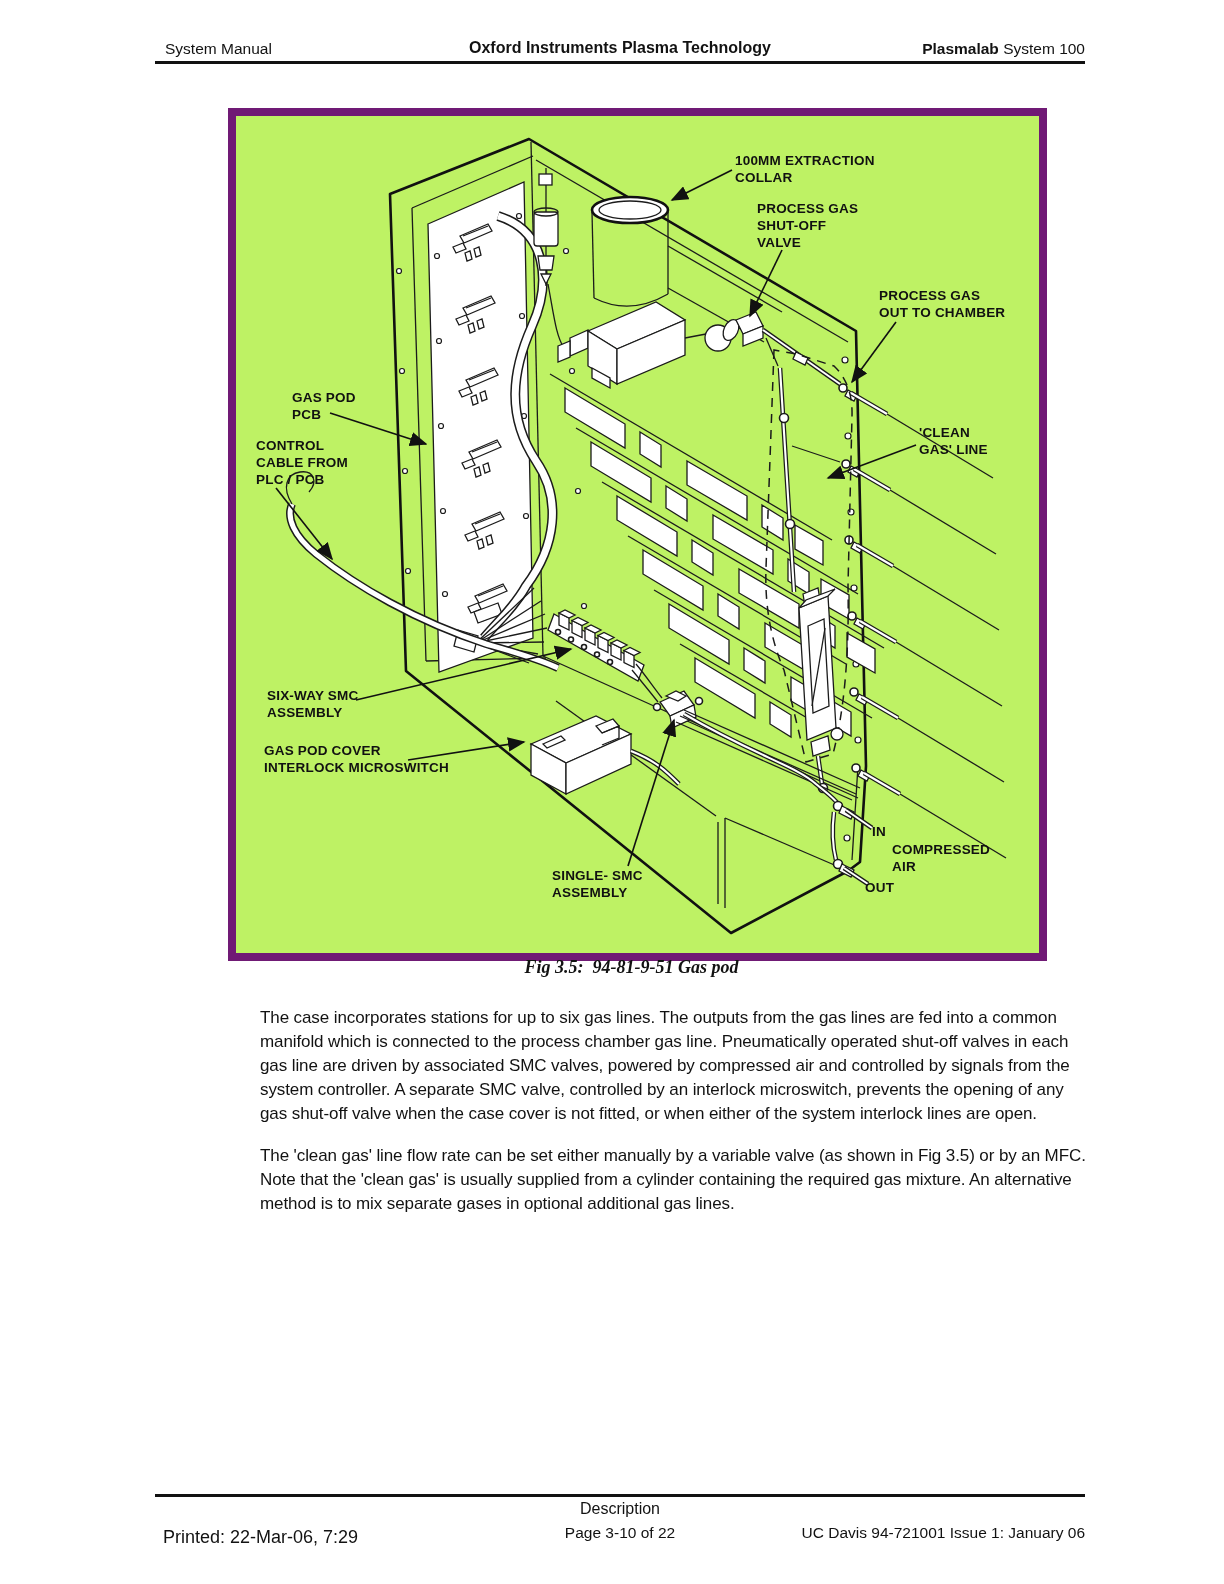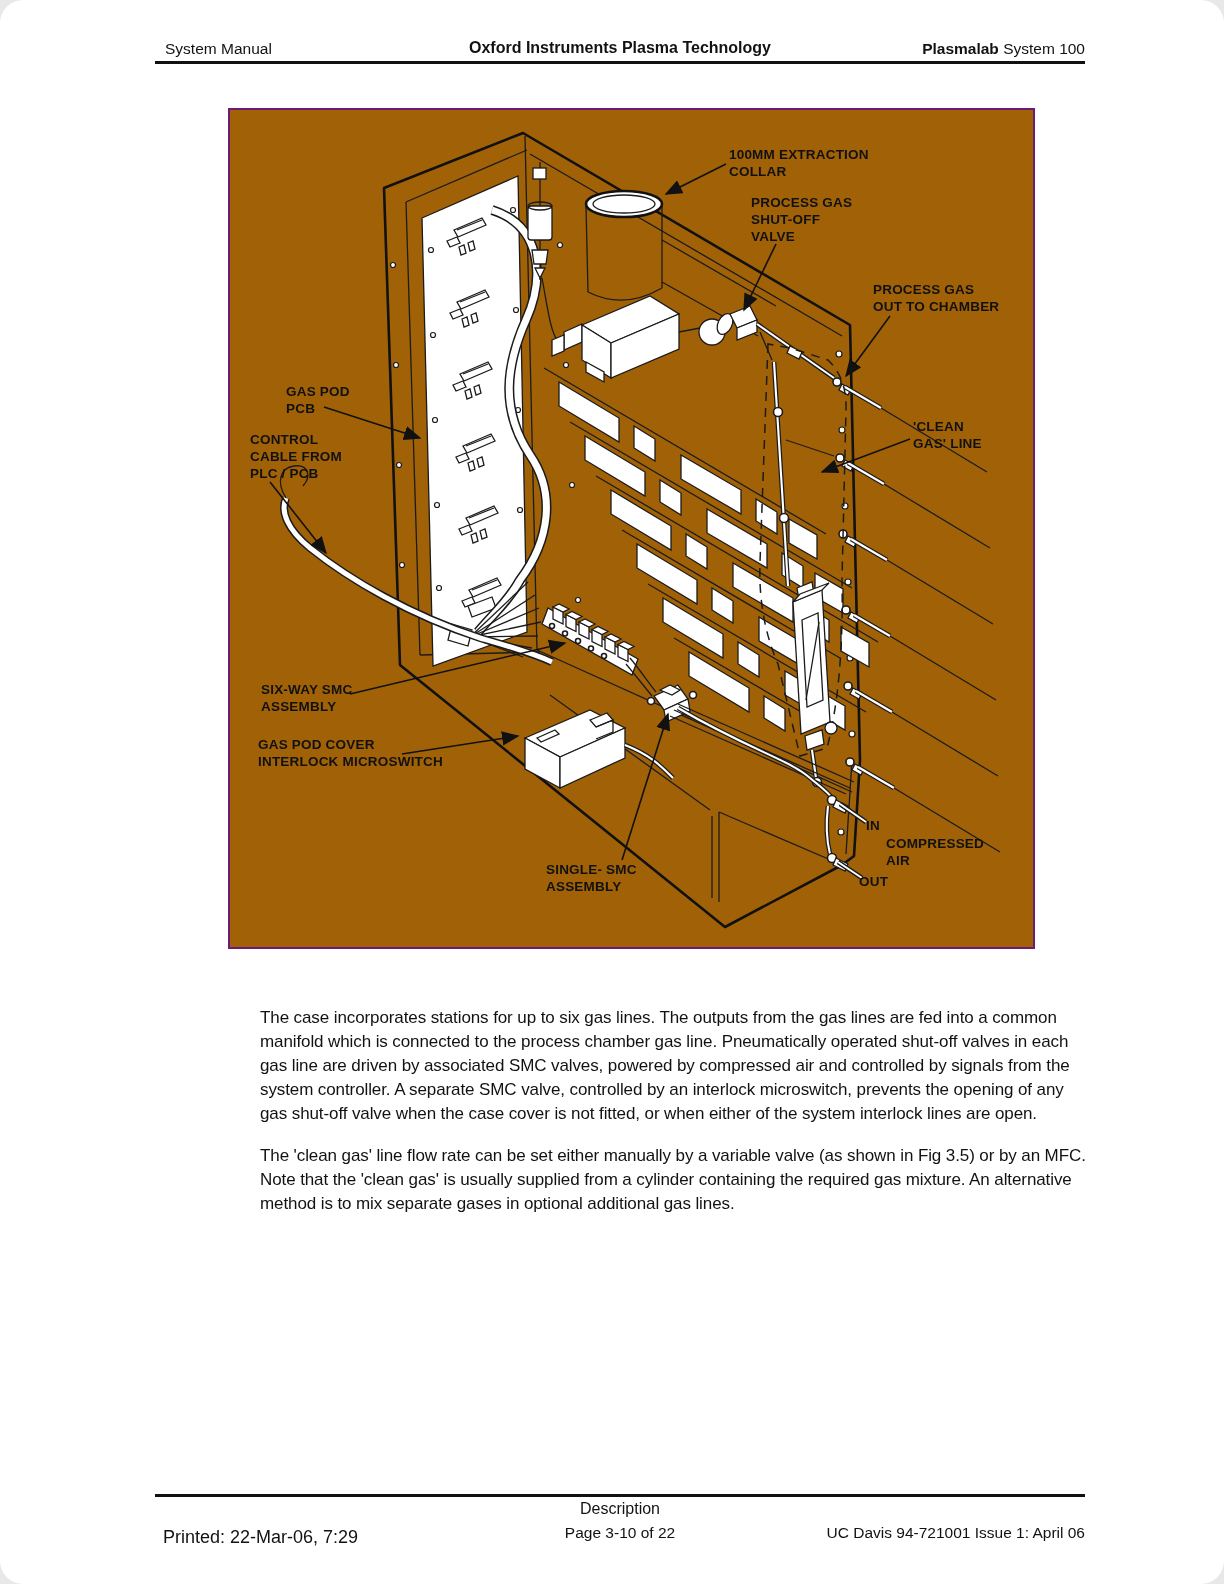--- a/index.html
+++ b/index.html
@@ -1,25 +1,25 @@
 <!DOCTYPE html>
 <html><head>
 <meta charset="utf-8">
 <style>
   html,body{margin:0;padding:0;background:#e8e8e8;}
   .page{position:relative;width:1224px;height:1584px;background:#ffffff;margin:0 auto;
-        font-family:"Liberation Sans",sans-serif;color:#121212;overflow:hidden;border-radius:23px;}
+        font-family:"Liberation Sans",sans-serif;color:#121212;overflow:hidden;}
   
   .h-left{position:absolute;left:165px;top:40px;font-size:15.5px;}
   .h-center{position:absolute;left:620px;top:39px;transform:translateX(-50%);font-size:16px;font-weight:bold;white-space:nowrap;}
   .h-right{position:absolute;right:139px;top:40px;font-size:15.5px;white-space:nowrap;}
   .h-right b{font-weight:bold;margin-top:44px;}
   .h-rule{position:absolute;left:155px;top:61px;width:930px;height:3px;background:#111;}
   
-  .figure-frame{position:absolute;left:228px;top:108px;width:803px;height:837px;border:2px solid #701a75;background:#a16207;}
+  .figure-frame{position:absolute;left:228px;top:108px;width:803px;height:837px;border:8px solid #701a75;background:#bef264;}
   .caption{position:absolute;left:228px;top:957px;width:807px;text-align:center;
            font-family:"Liberation Serif",serif;font-style:italic;font-weight:bold;font-size:18px;white-space:pre-wrap;}
   
   .body-text{position:absolute;left:260px;top:1006px;width:832px;font-size:17px;line-height:24px;letter-spacing:-0.1px;}
   .body-text p{margin:0 0 18px 0;}
   
   .f-rule{position:absolute;left:155px;top:1494px;width:930px;height:3px;background:#111;}
   .f-desc{position:absolute;left:620px;top:1500px;transform:translateX(-50%);font-size:16px;text-align:right;}
   .f-printed{position:absolute;left:163px;top:1527px;font-size:18px;}
   .f-page{position:absolute;left:620px;top:1524px;transform:translateX(-50%);font-size:15.5px;}
@@ -333,25 +333,26 @@
         <text class="lbl" x="316" y="764">SINGLE- SMC</text>
         <text class="lbl" x="316" y="781">ASSEMBLY</text>
         <text class="lbl" x="636" y="720">IN</text>
         <text class="lbl" x="656" y="738">COMPRESSED</text>
         <text class="lbl" x="656" y="755">AIR</text>
         <text class="lbl" x="629" y="776">OUT</text>
       </g>
     </svg>
   </div>
 
+  <div class="caption">Fig 3.5:  94-81-9-51 Gas pod</div>
 
   <div class="body-text">
     <p>The case incorporates stations for up to six gas lines. The outputs from the gas lines are fed into a common manifold which is connected to the process chamber gas line. Pneumatically operated shut-off valves in each gas line are driven by associated SMC valves, powered by compressed air and controlled by signals from the system controller. A separate SMC valve, controlled by an interlock microswitch, prevents the opening of any gas shut-off valve when the case cover is not fitted, or when either of the system interlock lines are open.</p>
     <p>The 'clean gas' line flow rate can be set either manually by a variable valve (as shown in Fig 3.5) or by an MFC.  Note that the 'clean gas' is usually supplied from a cylinder containing the required gas mixture. An alternative method is to mix separate gases in optional additional gas lines.</p>
   </div>
 
   <div class="f-rule"></div>
   <div class="f-desc">Description</div>
   <div class="f-printed">Printed: 22-Mar-06, 7:29</div>
   <div class="f-page">Page 3-10 of 22</div>
-  <div class="f-issue">UC Davis 94-721001 Issue 1: April 06</div>
+  <div class="f-issue">UC Davis 94-721001 Issue 1: January 06</div>
 
 </div>
 
 </body></html>

